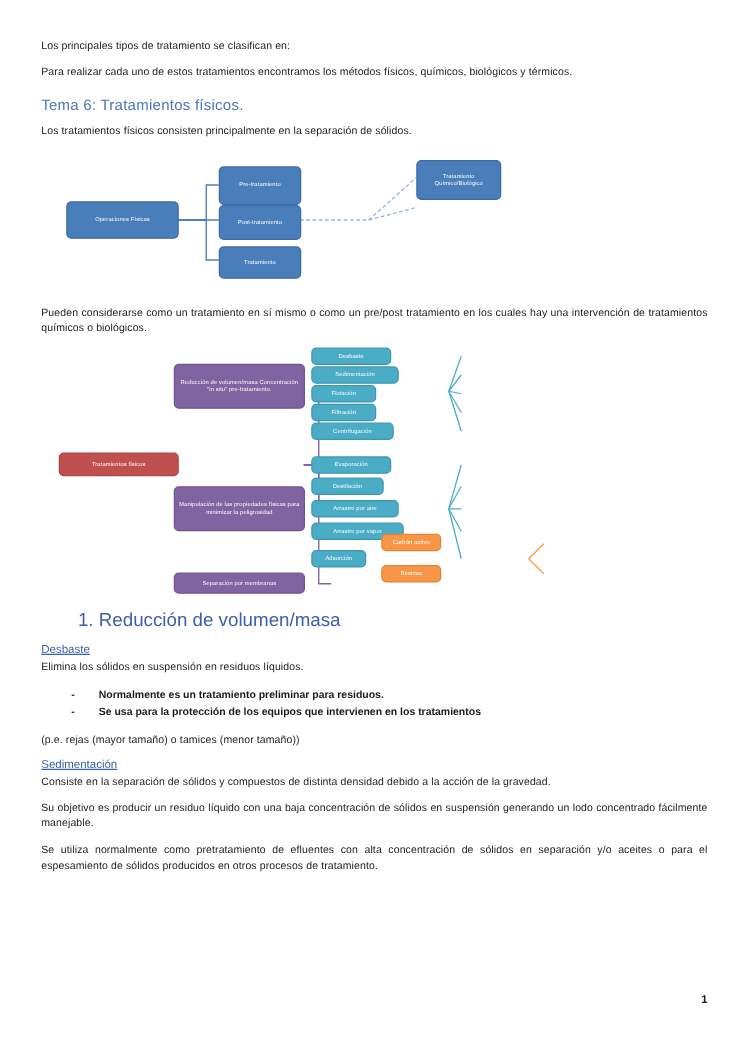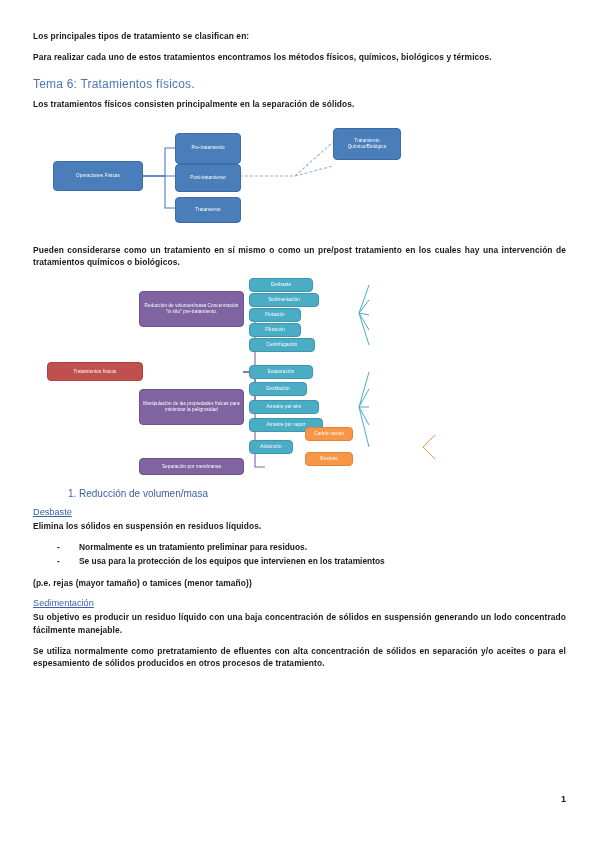--- a/index.html
+++ b/index.html
@@ -12,21 +12,21 @@
     position: relative;
     overflow: hidden;
   }
   .page { position:absolute; inset:0; padding: 30px 33px 0 33px; }
 
   .para {
     font-size: 8.4px;
     line-height: 1.45;
     margin: 0 0 9px 0;
     color: #1a1a1a;
-    font-weight: 700;
+    font-weight: 400;
     letter-spacing: .1px;
   }
   .para.just { text-align: justify; }
 
   ul.dash { list-style:none; margin: 0 0 9px 0; padding: 0 0 0 24px; }
   ul.dash li {
     font-size: 8.4px; line-height: 1.55; font-weight: 600;
     color:#1a1a1a; position:relative; padding-left: 22px; margin-bottom:1px;
   }
   ul.dash li::before {
@@ -44,21 +44,21 @@
   .sub-underline {
     font-size: 9.2px;
     color: #3b5fa8;
     text-decoration: underline;
     font-weight: 400;
     margin: 0 0 3px 0;
   }
 
   ol.numlist { margin: 0 0 6px 0; padding-left: 46px; }
   ol.numlist li {
-    font-size: 10px; color:#3b5fa8; font-weight:400; line-height:1.5;
+    font-size: 15px; color:#3b5fa8; font-weight:400; line-height:1.5;
   }
 
   
   .diagram1 {
     position: relative;
     width: 100%;
     height: 118px;
     margin: 4px 0 6px 0;
   }
   .d1-svg { position:absolute; left:0; top:0; }
@@ -234,17 +234,18 @@
   <p class="para">Elimina los sólidos en suspensión en residuos líquidos.</p>
 
   <ul class="dash">
     <li>Normalmente es un tratamiento preliminar para residuos.</li>
     <li>Se usa para la protección de los equipos que intervienen en los tratamientos</li>
   </ul>
 
   <p class="para">(p.e. rejas (mayor tamaño) o tamices (menor tamaño))</p>
 
   <p class="sub-underline">Sedimentación</p>
+  <p class="para">Consiste en la separación de sólidos y compuestos de distinta densidad debido a la acción de la gravedad.</p>
   <p class="para just">Su objetivo es producir un residuo líquido con una baja concentración de sólidos en suspensión generando un lodo concentrado fácilmente manejable.</p>
   <p class="para just">Se utiliza normalmente como pretratamiento de efluentes con alta concentración de sólidos en separación y/o aceites o para el espesamiento de sólidos producidos en otros procesos de tratamiento.</p>
 
   <div class="pagenum">1</div>
 </div>
 
 </body></html>

